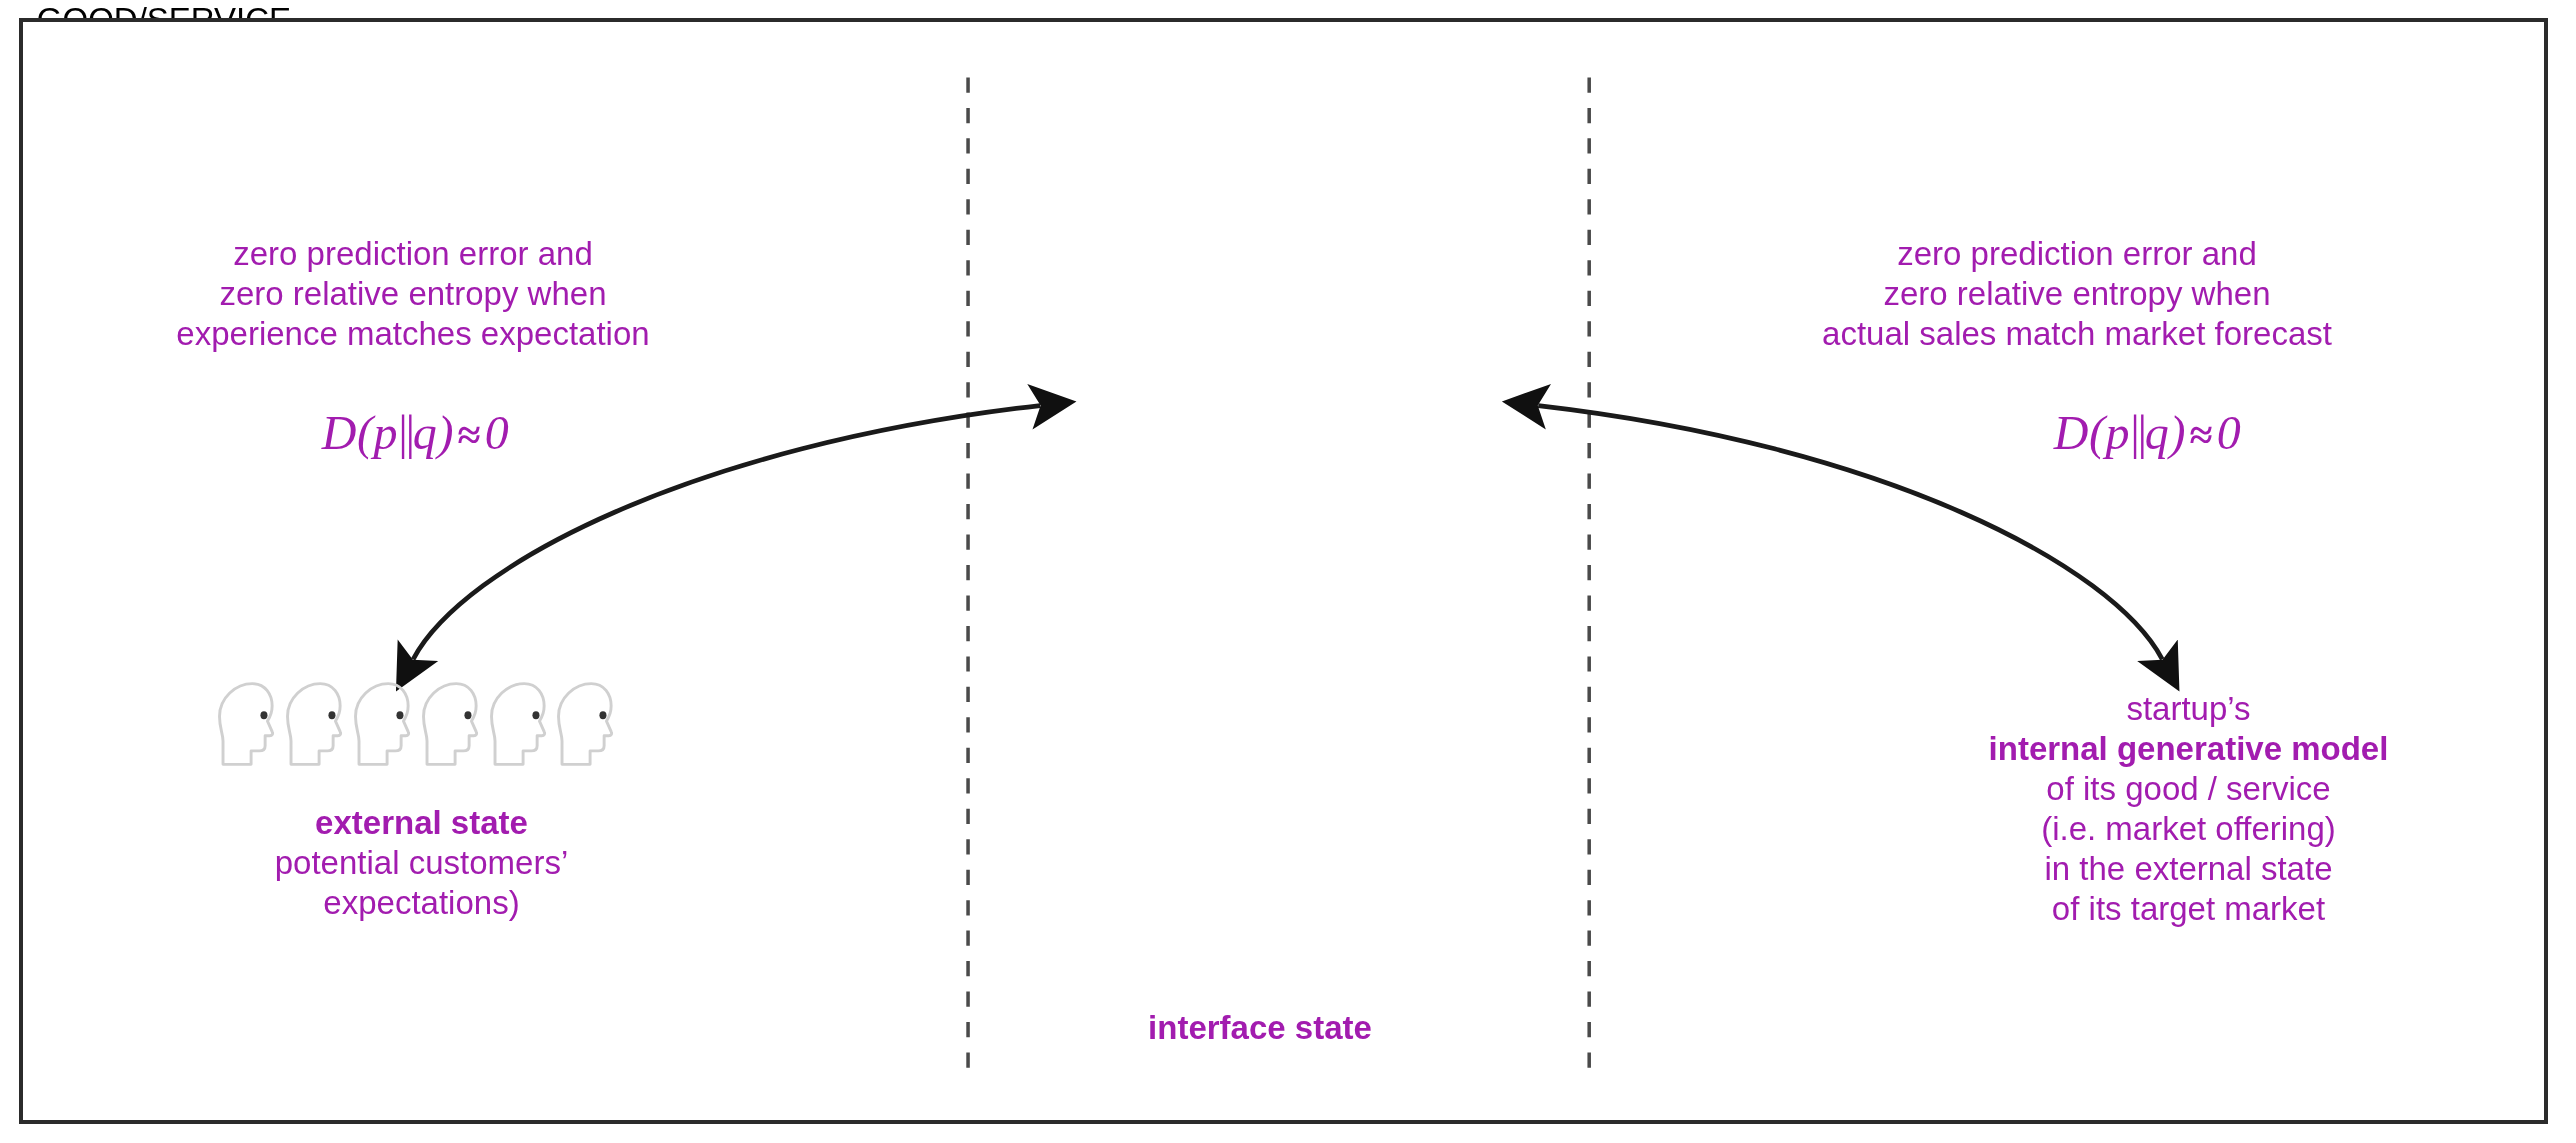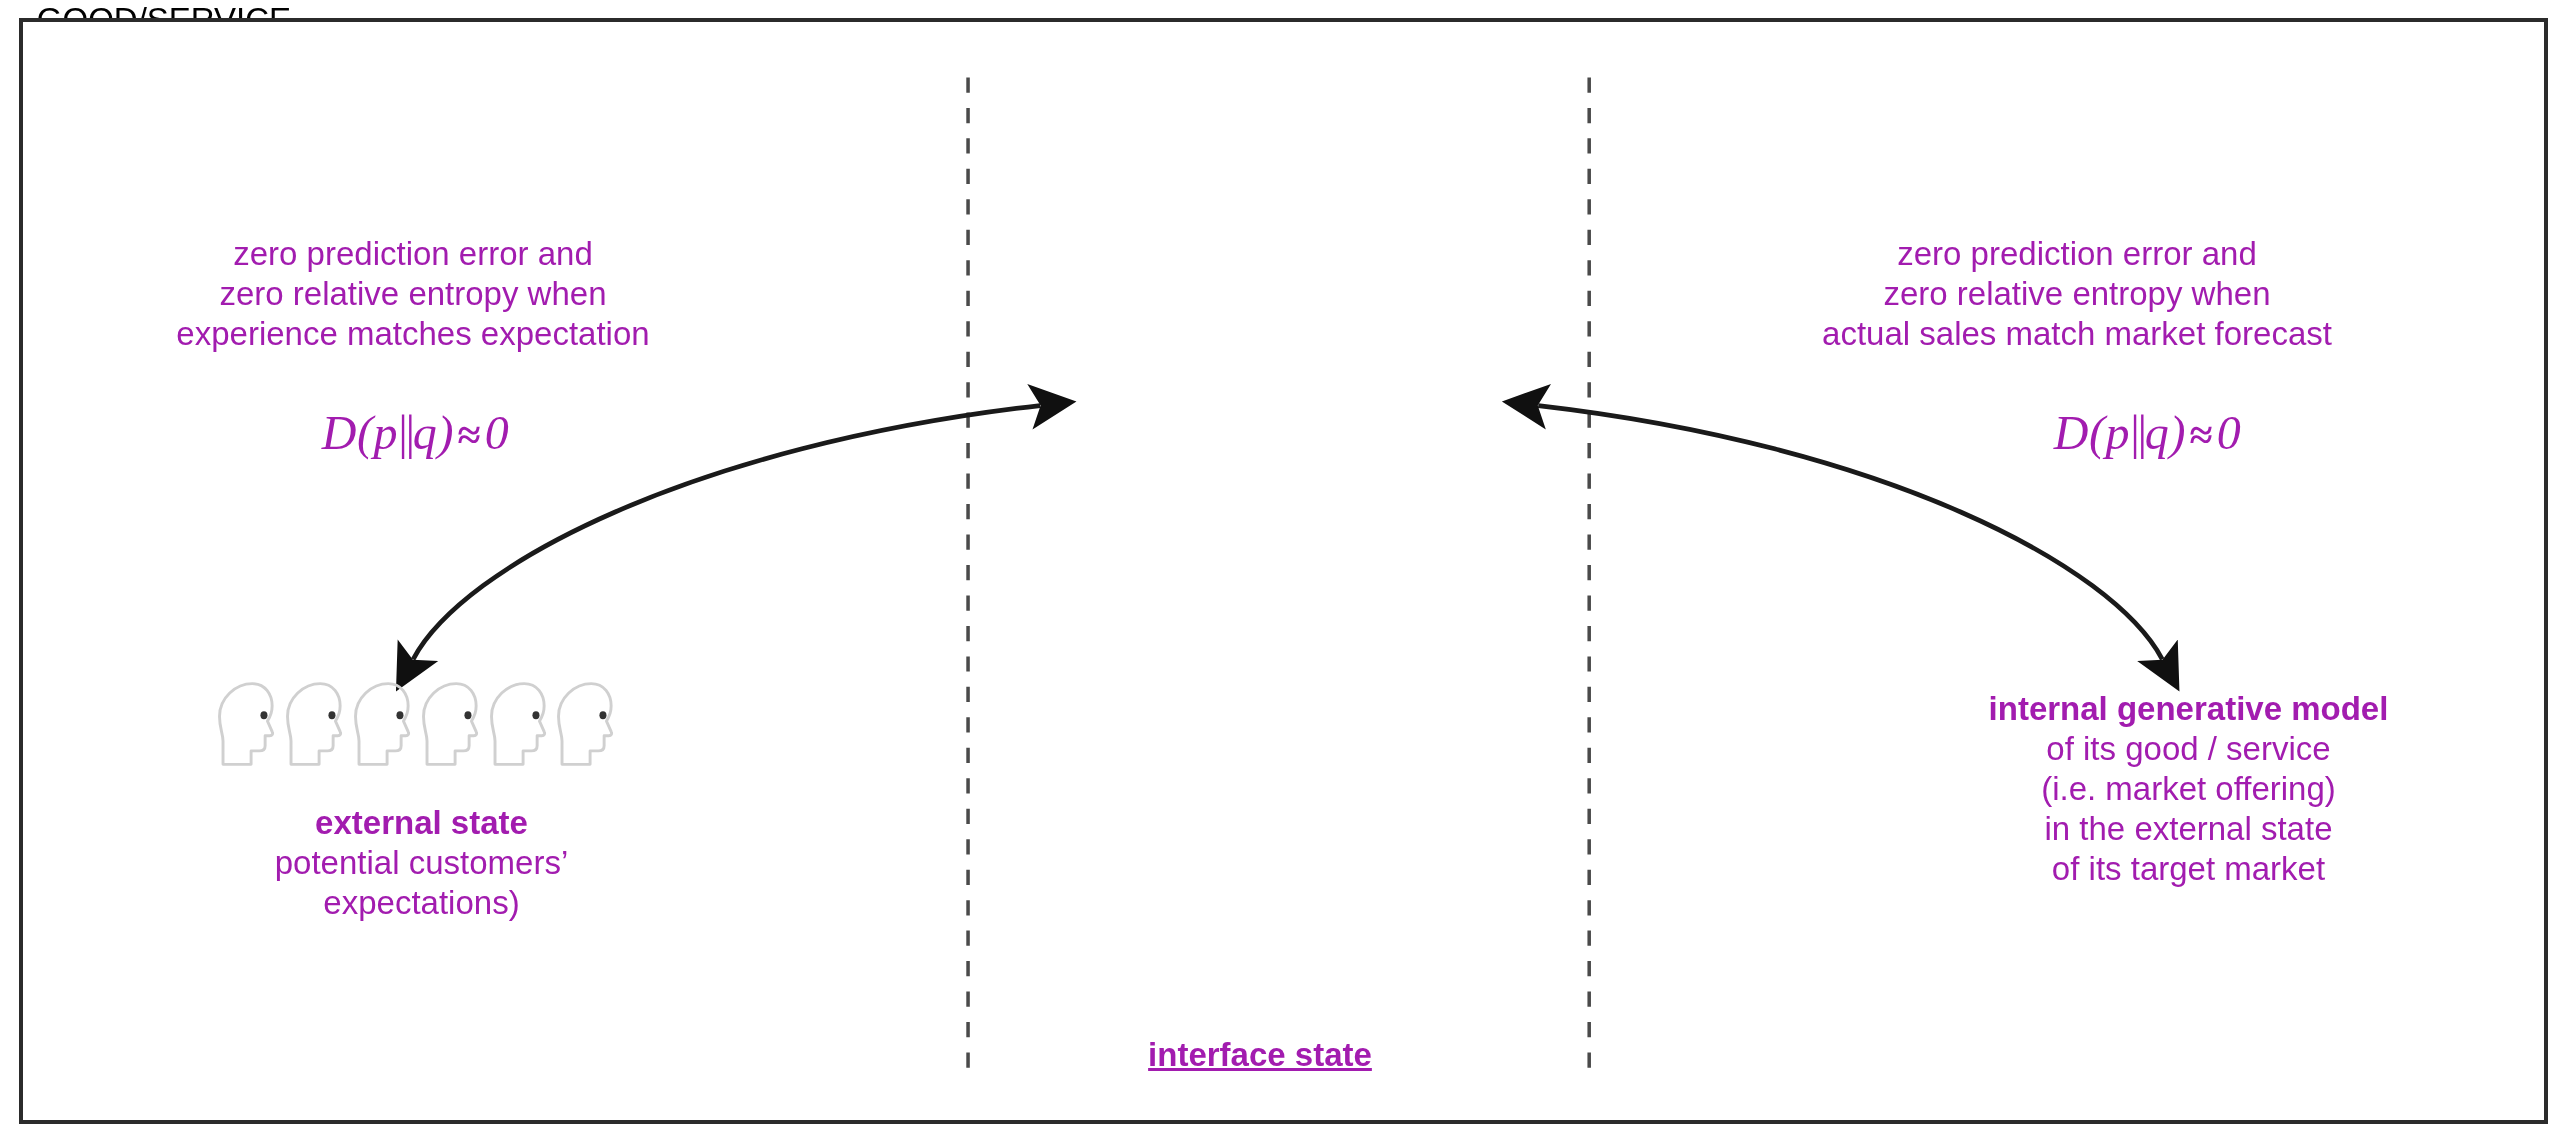--- a/index.html
+++ b/index.html
@@ -110,25 +110,24 @@
   }
 
   #internal-model-block {
     left: 1866px;
     top: 689px;
     width: 645px;
   }
 
   #interface-state-label {
     left: 1102px;
-    top: 1035px;
+    top: 1008px;
     width: 316px;
     font-size: 33px;
     font-weight: bold;
-    text-decoration: underline;
   }
 
   
   #heads-row {
     position: absolute;
     left: 216px;
     top: 680px;
     display: flex;
     gap: 5.9px;
   }
@@ -213,19 +212,20 @@
   <div>zero prediction error and</div>
   <div>zero relative entropy when</div>
   <div>actual sales match market forecast</div>
 </div>
 
 <div class="txt-block formula" id="right-formula">
   <span>D</span><span>(</span><span>p</span><span class="bars">||</span><span>q</span><span>)</span><span class="approx">≈</span><span>0</span>
 </div>
 
 <div class="txt-block caption" id="internal-model-block">
+  <div>startup’s</div>
   <div class="bold-line">internal generative model</div>
   <div>of its good / service</div>
   <div>(i.e. market offering)</div>
   <div>in the external state</div>
   <div>of its target market</div>
 </div>
 
 
 </body></html>

